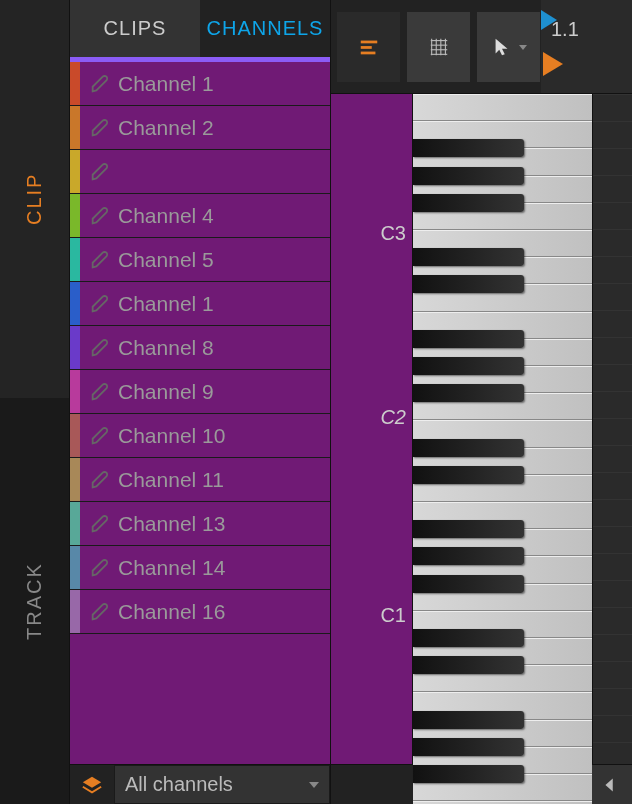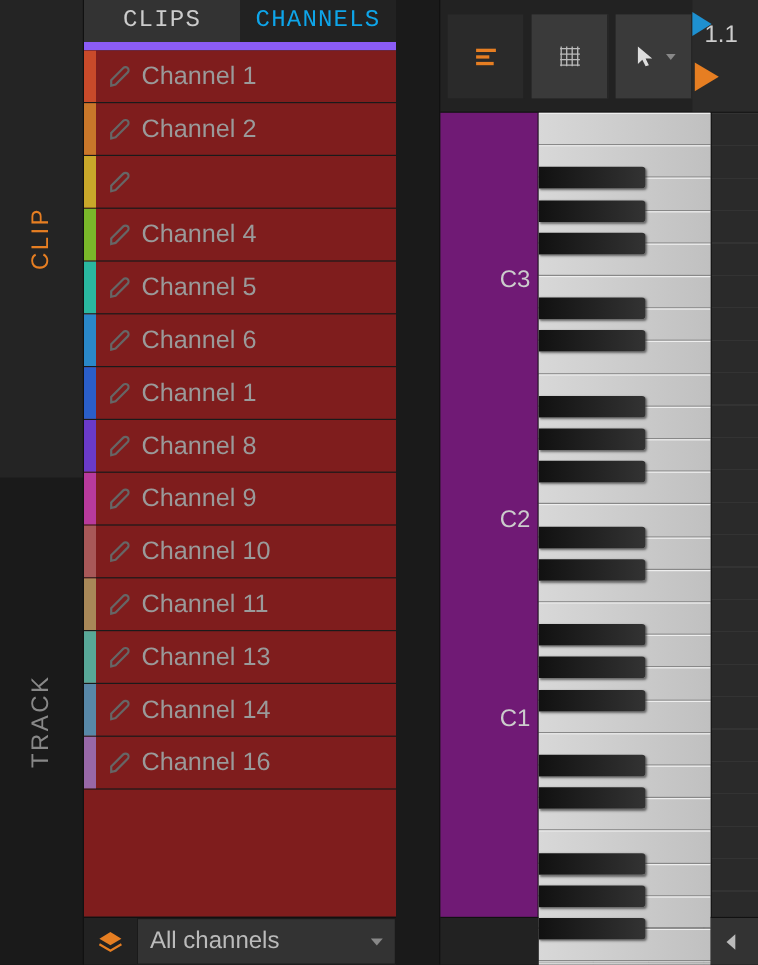--- a/index.html
+++ b/index.html
@@ -36,41 +36,40 @@
 .side-label.active { color: #e67e22; background: #242424; }
 .side-label:first-child { height: 398px; flex: none; }
 
 .main-col {
   width: 260px;
   display: flex;
   flex-direction: column;
 }
 .tabs {
   display: flex;
-  height: 42px;
+  height: 62px;
   background: #2a2a2a;
-  border-bottom: 7px solid #8b5cf6;
-  font-family: Liberation Mono, monospace;
+  border-bottom: 5px solid #8b5cf6;
 }
 .tab {
   flex: 1;
   display: flex;
   align-items: center;
   justify-content: center;
   font-size: 20px;
   letter-spacing: 1px;
   cursor: pointer;
 }
 .tab.inactive { color: #ccc; background: #333; }
 .tab.active { color: #0ea5e9; background: #222; }
 
 .channel-list {
   flex: 1;
   overflow: hidden;
-  background: #7f1d1d;
+  background: #701a75;
 }
 .channel-row {
   display: flex;
   align-items: center;
   height: 44px;
   border-bottom: 1px solid #1a1a1a;
   padding-left: 0;
 }
 .color-strip {
   width: 10px;
@@ -128,21 +127,20 @@
   border-right: 5px solid transparent;
   border-top: 6px solid #888;
 }
 
 .right-panel {
   flex: 1;
   display: flex;
   flex-direction: column;
   background: #1a1a1a;
   border-left: 1px solid #111;
-  margin-left: 36px;
 }
 .toolbar {
   height: 94px;
   display: flex;
   background: #222;
   border-bottom: 1px solid #111;
 }
 .tool-slot {
   position: relative;
 }
@@ -314,29 +312,20 @@
           <span class="channel-name">Channel 4</span>
         </div>
         <div class="channel-row">
           <div class="color-strip" style="background: rgb(42, 184, 160);"></div>
           <div class="pencil">
             <svg class="icon-svg" viewBox="0 0 24 24" fill="none" stroke="#666" stroke-width="2">
               <path d="M4 20 L8 19 L19 8 C20 7 20 5 19 4 C18 3 16 3 15 4 L4 15 Z"></path>
             </svg>
           </div>
           <span class="channel-name">Channel 5</span>
-        </div>
-        <div class="channel-row">
-          <div class="color-strip" style="background: rgb(42, 136, 201);"></div>
-          <div class="pencil">
-            <svg class="icon-svg" viewBox="0 0 24 24" fill="none" stroke="#666" stroke-width="2">
-              <path d="M4 20 L8 19 L19 8 C20 7 20 5 19 4 C18 3 16 3 15 4 L4 15 Z"></path>
-            </svg>
-          </div>
-          <span class="channel-name">Channel 6</span>
         </div>
         <div class="channel-row">
           <div class="color-strip" style="background: rgb(42, 94, 201);"></div>
           <div class="pencil">
             <svg class="icon-svg" viewBox="0 0 24 24" fill="none" stroke="#666" stroke-width="2">
               <path d="M4 20 L8 19 L19 8 C20 7 20 5 19 4 C18 3 16 3 15 4 L4 15 Z"></path>
             </svg>
           </div>
           <span class="channel-name">Channel 1</span>
         </div>
@@ -454,22 +443,22 @@
       <div class="timeline-corner">
         <div class="play-tri"></div>
         <span class="pos-label">1.1</span>
         <div class="orange-marker"></div>
       </div>
     </div>
 
     <div class="piano-area">
       <div class="gutter" id="gutter">
           <div class="oct-label" style="top: 128px;">C3</div>
-          <div class="oct-label" style="top: 328px;">C2</div>
-          <div class="oct-label" style="top: 494px;">C1</div>
+          <div class="oct-label" style="top: 312px; font-style: italic;">C2</div>
+          <div class="oct-label" style="top: 510px;">C1</div>
         </div>
       <div class="piano-keys" id="piano-keys">
           <div class="white-key" style="top: 0px; height: 27.2px;"></div>
           <div class="white-key" style="top: 27.2px; height: 27.2px;"></div>
           <div class="black-key" style="top: 45.4px;"></div>
           <div class="white-key" style="top: 54.4px; height: 27.2px;"></div>
           <div class="black-key" style="top: 72.6px;"></div>
           <div class="white-key" style="top: 81.6px; height: 27.2px;"></div>
           <div class="black-key" style="top: 99.8px;"></div>
           <div class="white-key" style="top: 108.8px; height: 27.2px;"></div>

